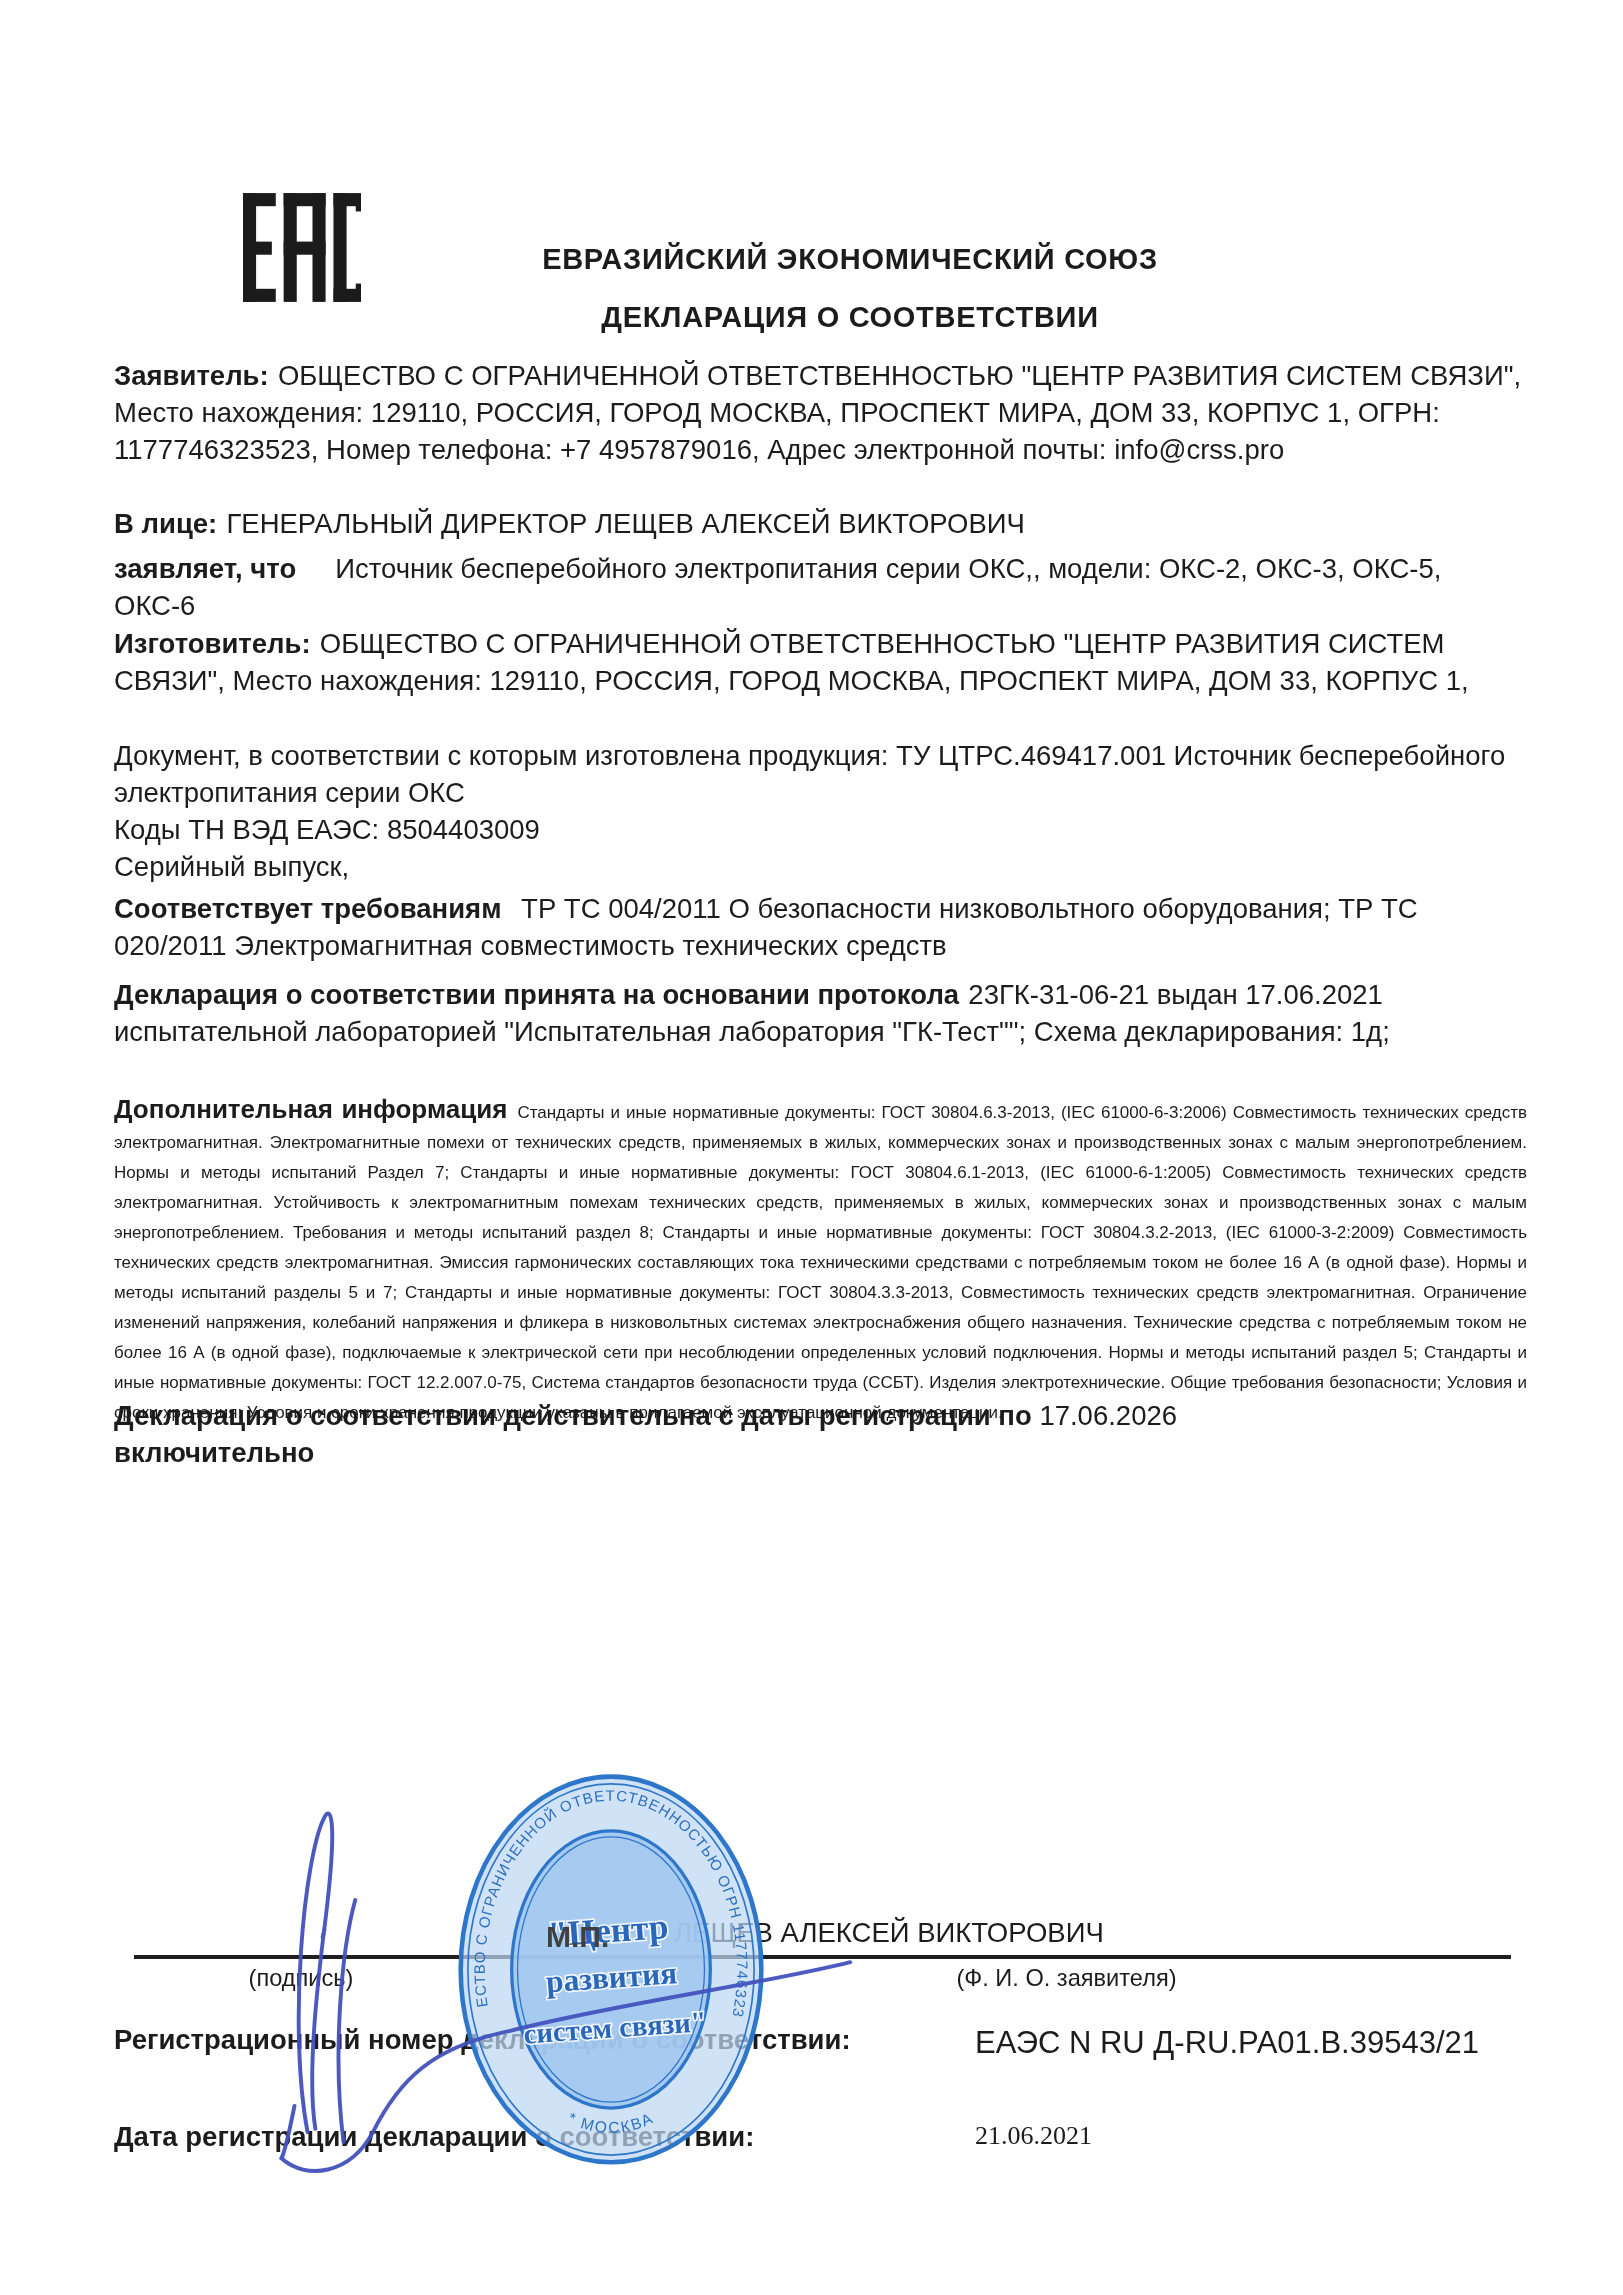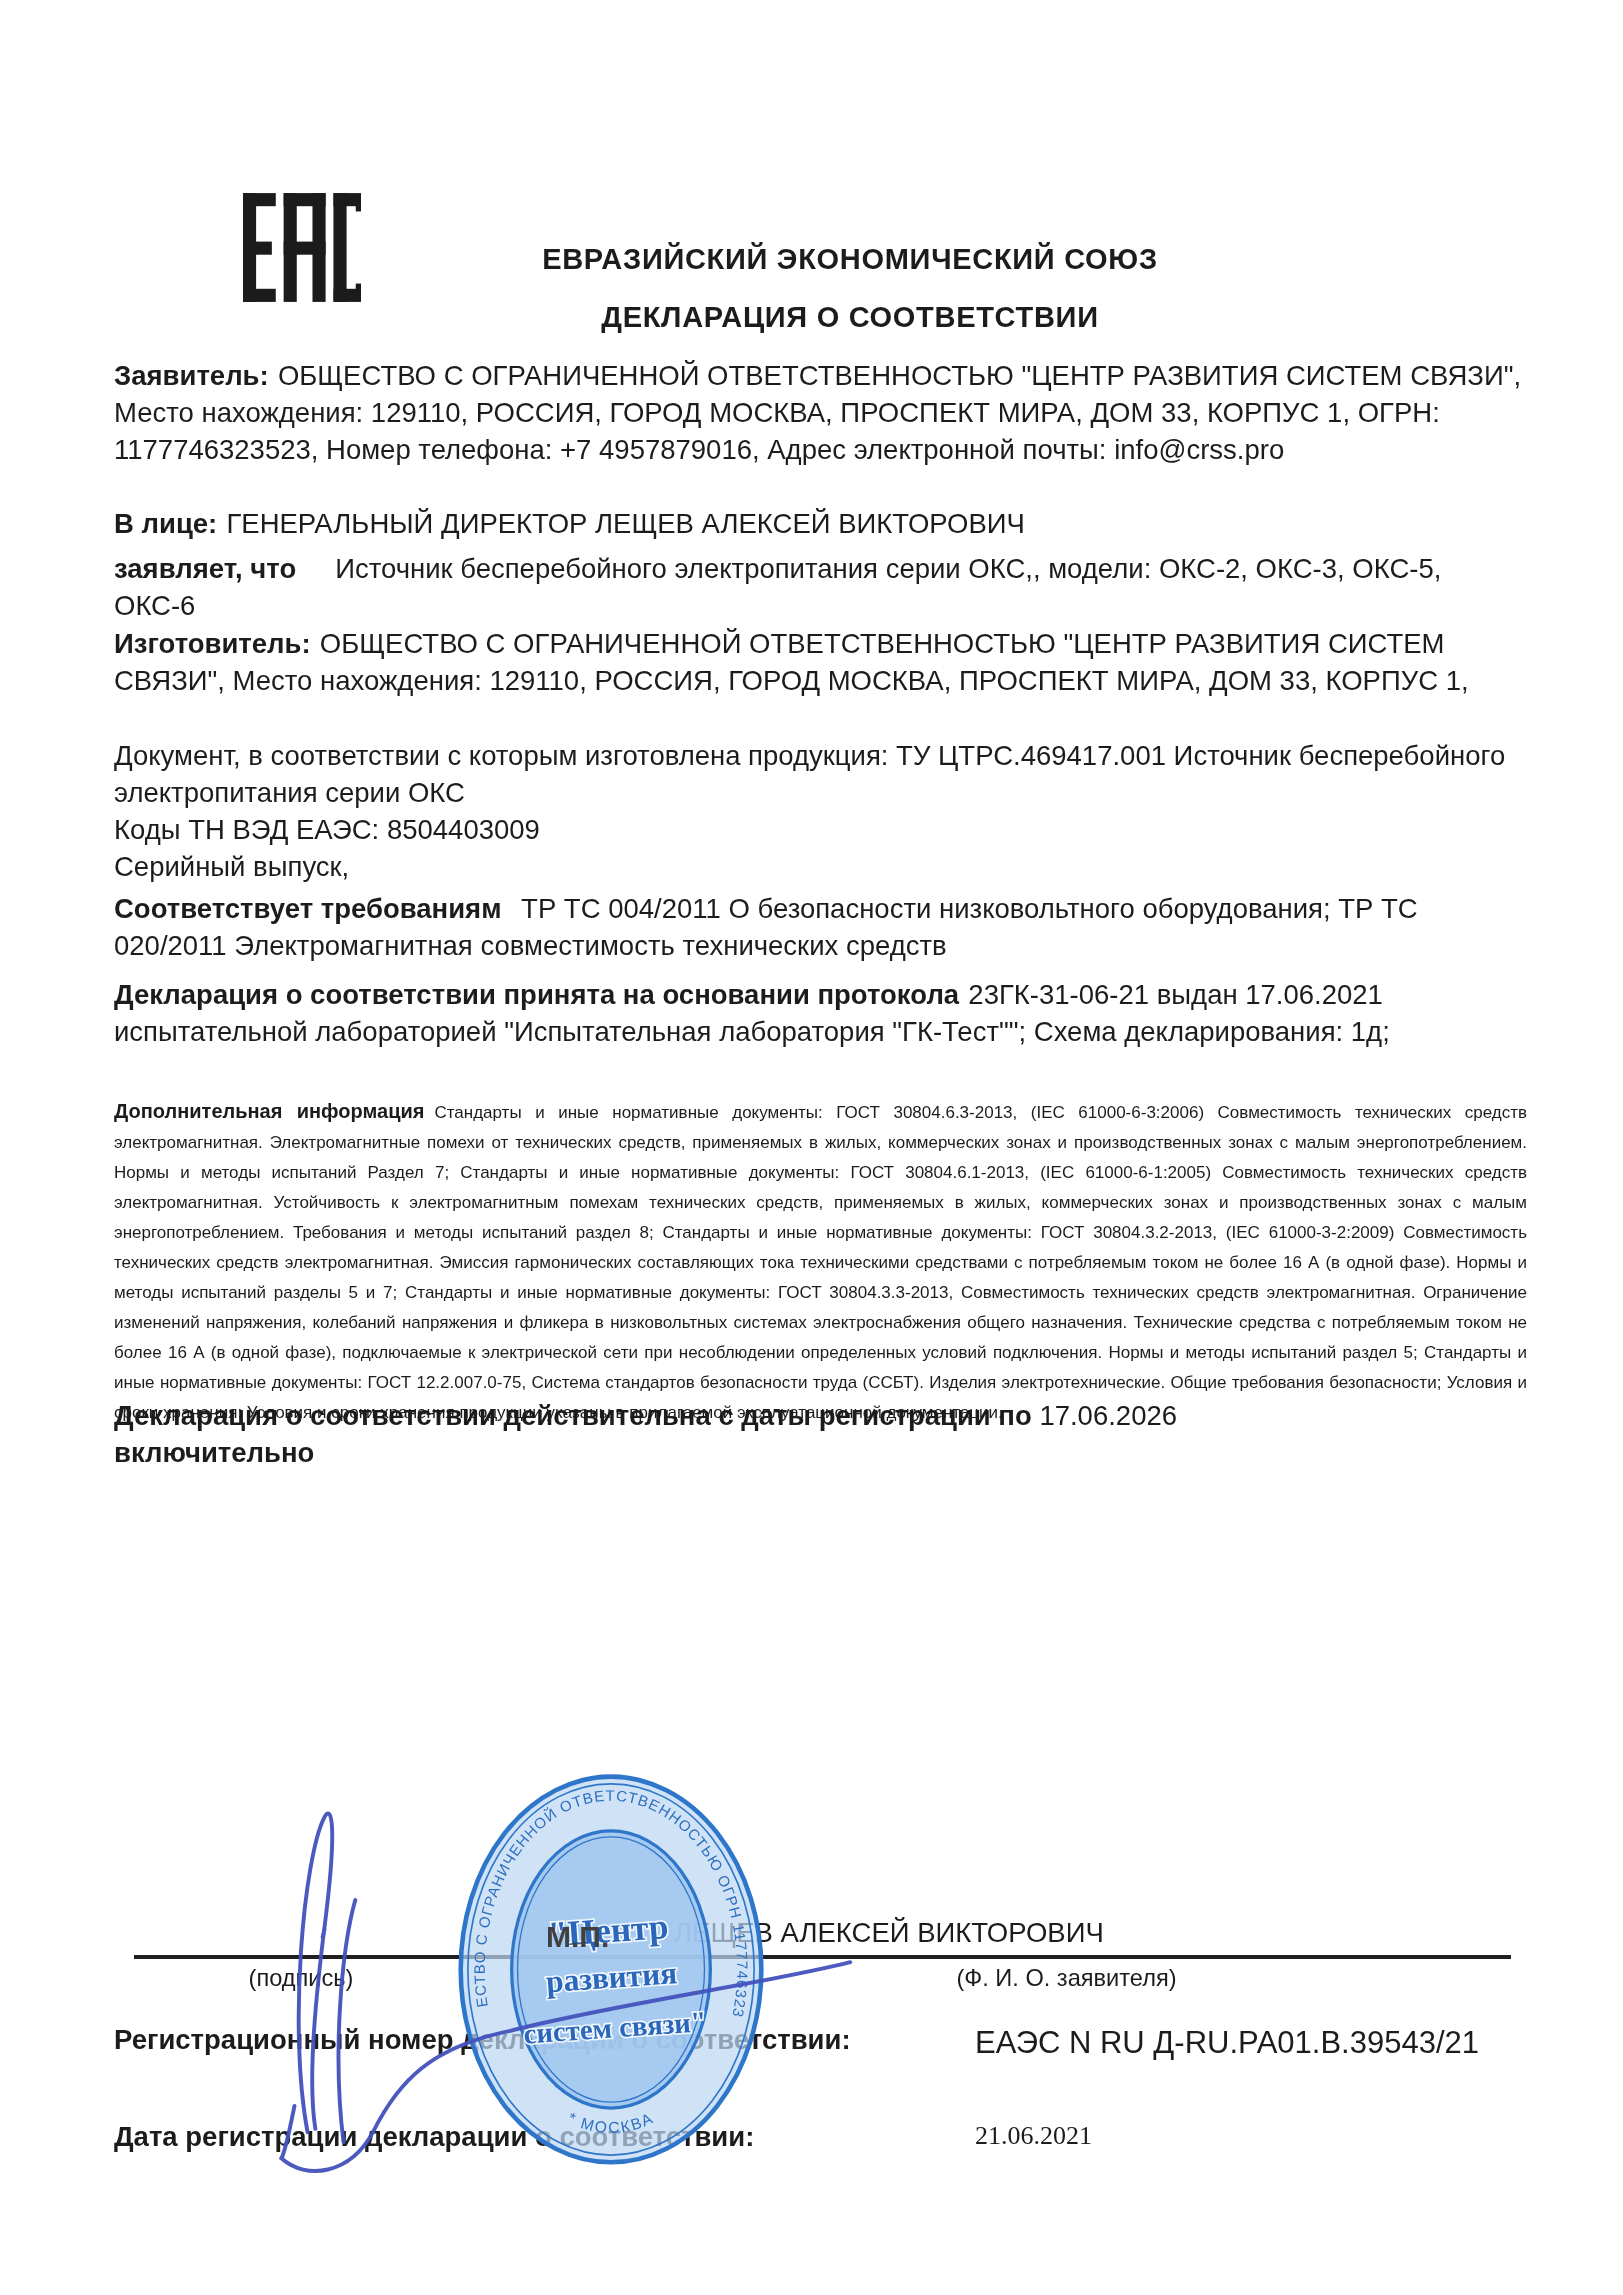--- a/index.html
+++ b/index.html
@@ -14,21 +14,21 @@
   .abs{position:absolute;}
   .para{
     left:114px;width:1413px;
     font-size:27.5px;line-height:37px;
     margin:0;
   }
   .para b{font-weight:700;}
   .lbl{margin-right:9.2px;}
   .center{text-align:center;}
   .hdr{font-weight:700;font-size:29px;letter-spacing:0.7px;}
-  .small-heading{font-size:20px;font-weight:700;line-height:22px;margin-right:10px;}
+  .small-heading{font-size:26px;font-weight:700;line-height:22px;margin-right:10px;}
   .small-text{font-size:17px;line-height:30px;}
   .addl{ text-align:justify; }
   .sigline{background:#1f1f1f;height:3.9px;}
   .caption{font-size:23.6px;}
   .serif{font-family:"Liberation Serif", serif;}
   .mp{font-size:30px;font-weight:700;color:#404040;}
   .gap30{margin-right:19.6px;}
   .gap40{margin-right:39px;}
   .blockline{display:block;}
 </style>

